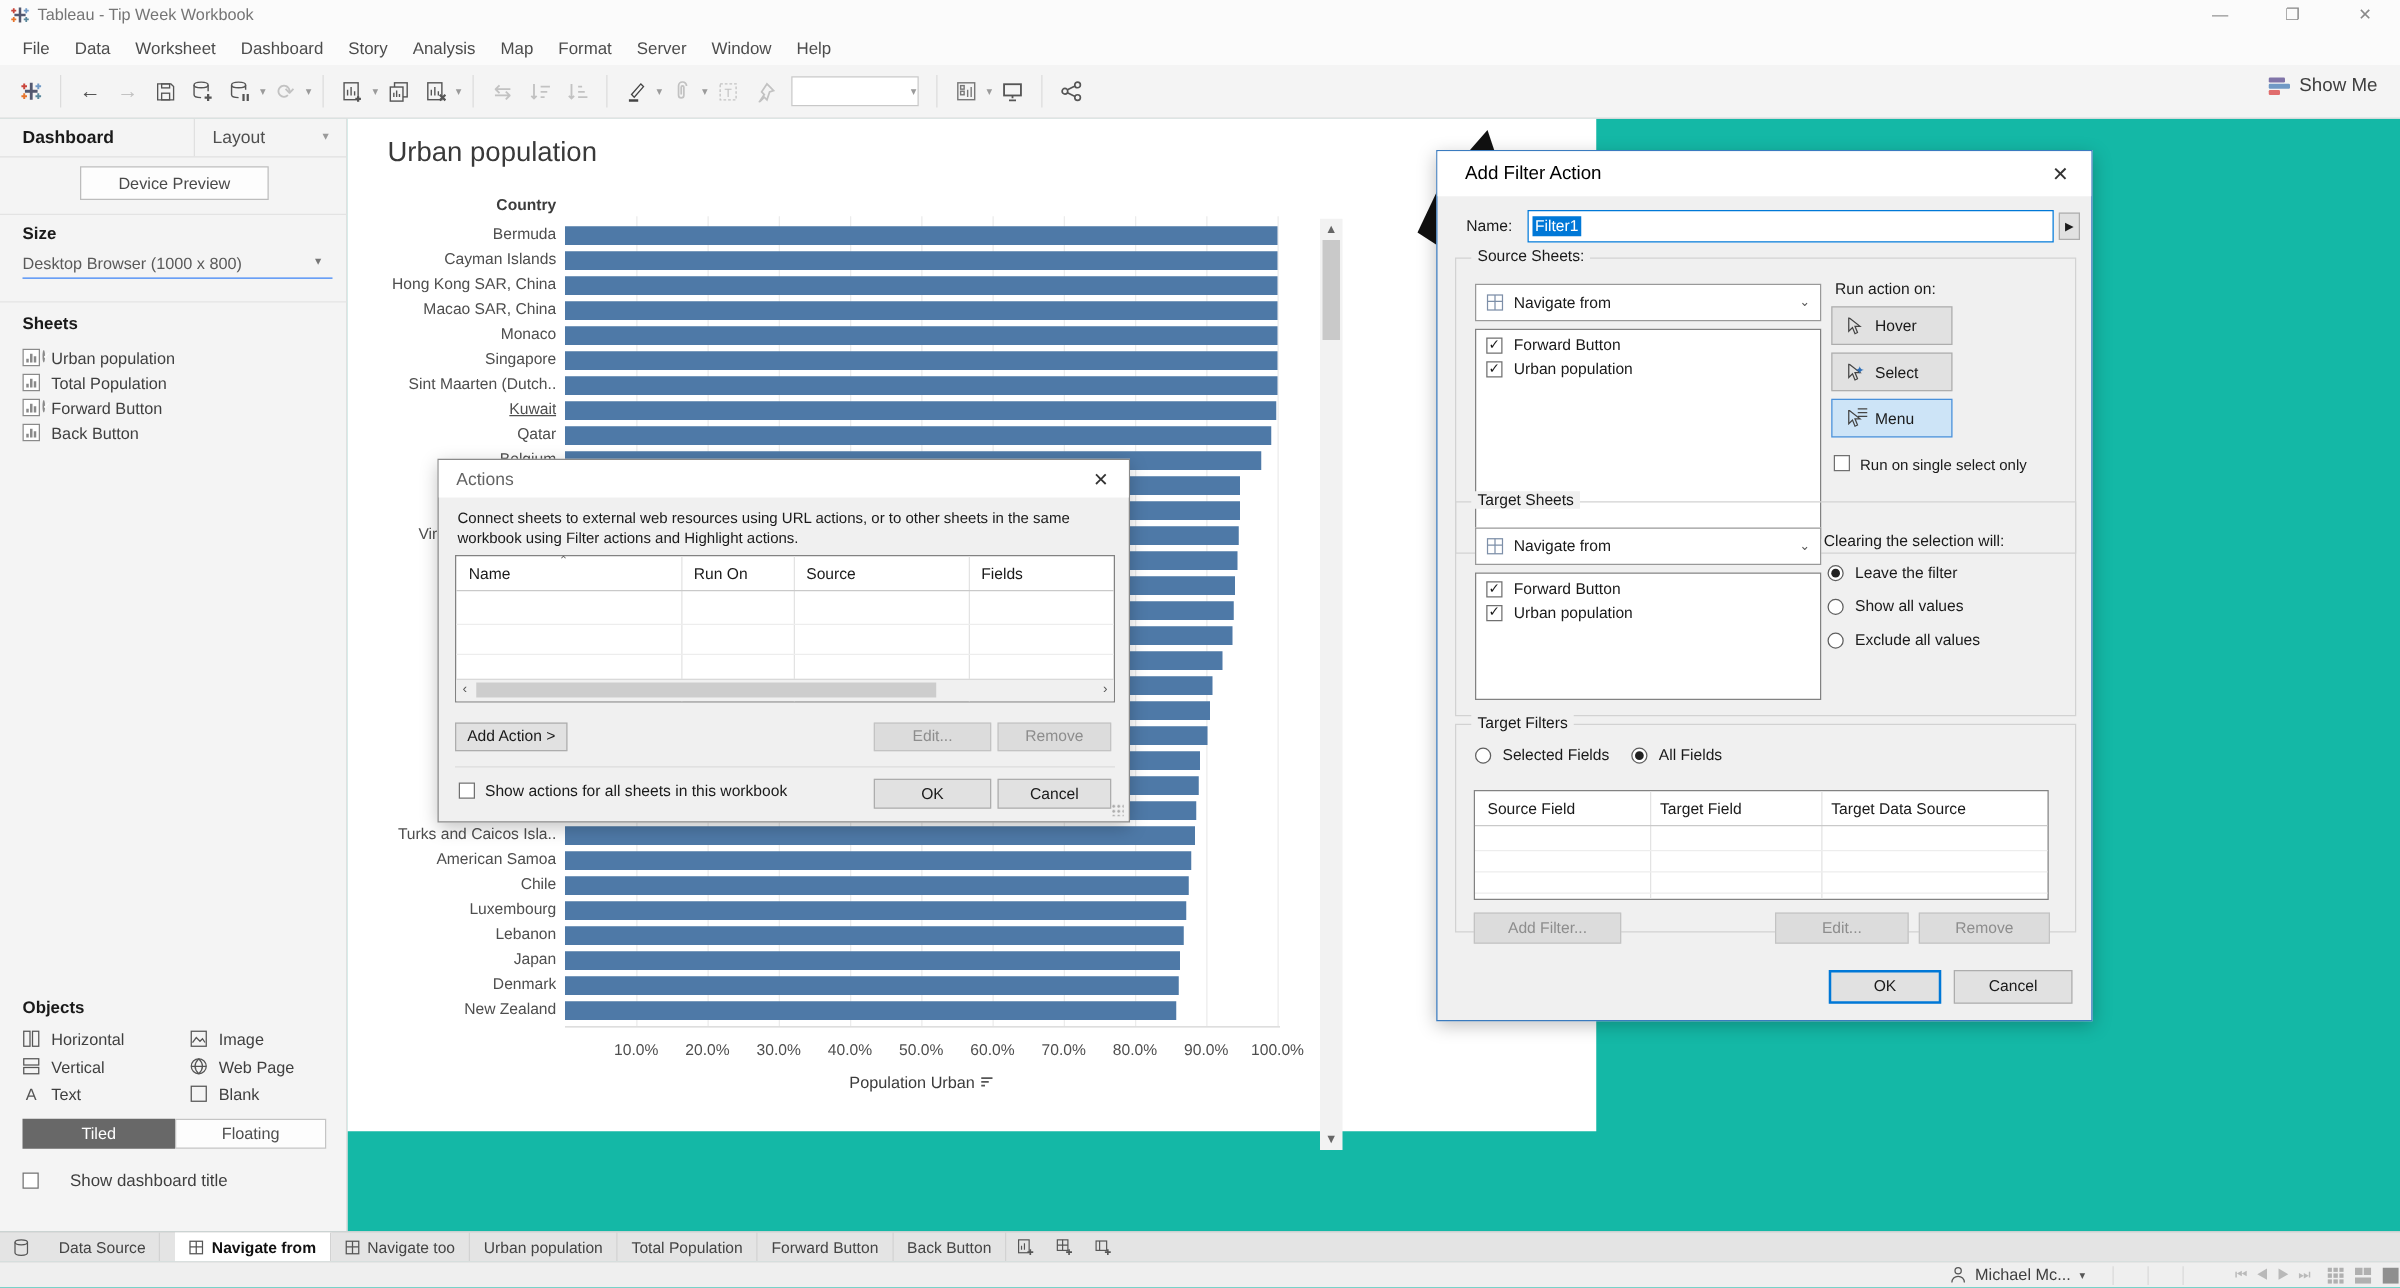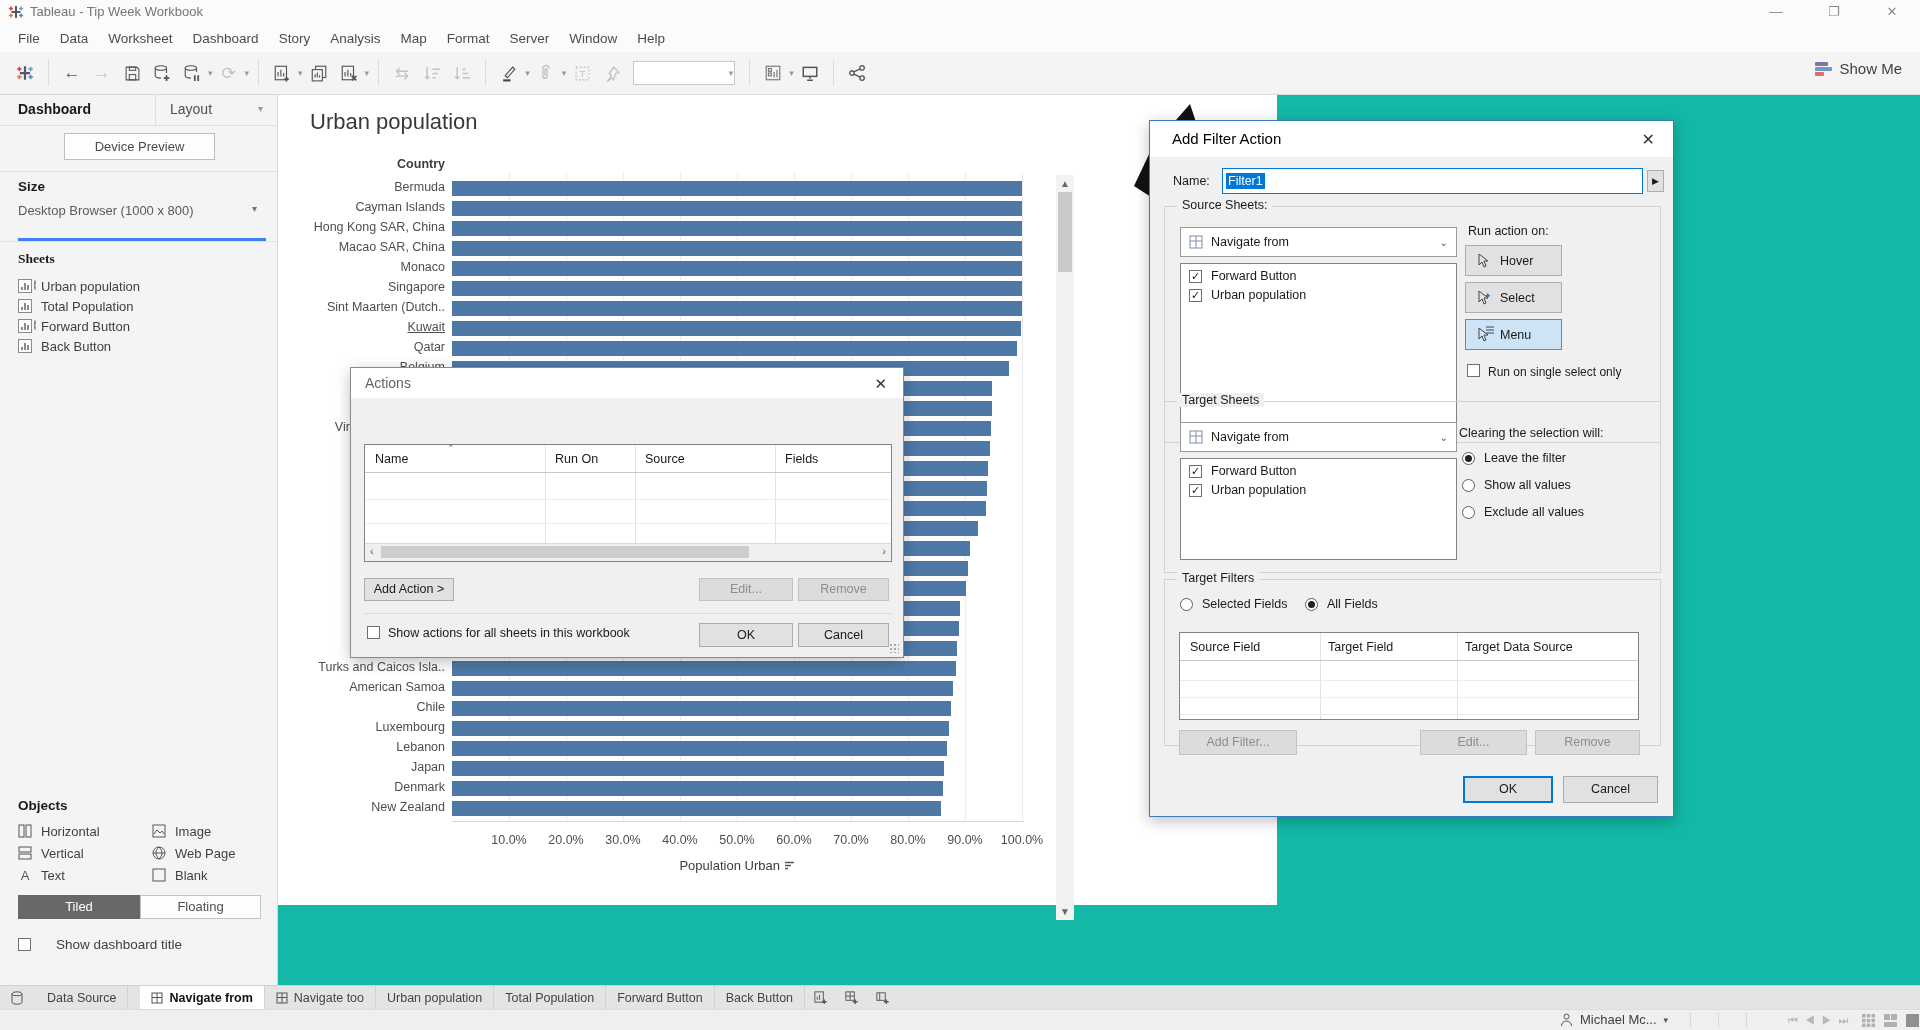--- a/index.html
+++ b/index.html
@@ -25,21 +25,21 @@
 
   
   #sidebar{left:0;top:95px;width:278px;height:890px;background:#f4f4f4;border-right:1px solid #d9d9d9;box-sizing:border-box;}
   #sb-tabs{left:0;top:0;width:277px;height:30px;border-bottom:1px solid #e0e0e0;}
   #sb-tab-dash{left:18px;top:6px;font-size:14px;font-weight:bold;color:#1a1a1a;}
   #sb-tab-layout{left:170px;top:6px;font-size:14px;color:#4f4f4f;}
   #sb-tab-sep{left:155px;top:0;width:1px;height:30px;background:#e0e0e0;}
   #device-preview{left:64px;top:38px;width:149px;height:25px;background:#fdfdfd;border:1px solid #bdbdbd;font-size:13px;color:#4a4a4a;text-align:center;line-height:25px;}
   .sb-div{left:0;width:277px;height:1px;background:#e3e3e3;}
   .sb-head{left:18px;font-size:13.5px;font-weight:bold;color:#1a1a1a;}
-  #size-value{left:18px;top:108px;width:248px;font-size:13px;color:#5a5a5a;border-bottom:4px solid #3b82f6;padding-bottom:20px;}
+  #size-value{left:18px;top:108px;width:248px;font-size:13px;color:#5a5a5a;border-bottom:1px solid #3b82f6;padding-bottom:4px;}
   #size-caret{left:252px;top:108px;font-size:10px;color:#777;}
   .sheet-row{position:absolute;left:18px;height:20px;display:flex;align-items:center;gap:9px;}
   .sheet-ic{position:relative;width:14px;height:14px;border:1px solid #8a8a8a;background:#fff;box-sizing:border-box;}
   .sheet-ic i{position:absolute;bottom:2px;background:#8a8a8a;width:2px;}
   .badge{position:absolute;right:-5px;bottom:-5px;width:10px;height:10px;border-radius:50%;background:#1f79c1;color:#fff;font-size:8px;line-height:10px;text-align:center;font-style:normal;}
   .sheet-lb{font-size:13px;color:#3f3f3f;}
   #objects-grid{left:18px;top:725px;width:248px;display:grid;grid-template-columns:134px 114px;grid-auto-rows:22px;}
   .obj-item{display:flex;align-items:center;gap:9px;}
   .obj-lb{font-size:13px;color:#3f3f3f;}
   .obj-ic{width:14px;height:14px;display:inline-flex;}
@@ -299,21 +299,21 @@
       <span class="abs" id="sb-tab-sep"></span>
       <span class="abs" id="sb-tab-layout">Layout</span>
       <span class="abs" style="left:258px;top:8px;color:#9a9a9a;font-size:10px;">▾</span>
     </div>
     <div class="abs" id="device-preview">Device Preview</div>
     <div class="abs sb-div" style="top:76px;"></div>
     <div class="abs sb-head" style="top:84px;">Size</div>
     <div class="abs" id="size-value">Desktop Browser (1000 x 800)</div>
     <span class="abs" id="size-caret">▾</span>
     <div class="abs sb-div" style="top:146px;"></div>
-    <div class="abs sb-head" style="top:156px;font-family:Liberation Serif, serif;">Sheets</div>
+    <div class="abs sb-head" style="top:156px;">Sheets</div>
     <div class="abs" id="sheets-list" style="left:0;top:0;"></div>
     <div class="abs sb-head" style="top:703px;">Objects</div>
     <div class="abs" id="objects-grid">
         <div class="obj-item">
           <span class="obj-ic">
             <svg width="14" height="14" viewBox="0 0 14 14" fill="none" stroke="#555">
               <rect x="1" y="1" width="5" height="12"></rect>
               <rect x="8" y="1" width="5" height="12"></rect>
             </svg>
           </span>
@@ -510,20 +510,24 @@
 
   <svg class="abs" style="left:1120px;top:100px;z-index:5;" width="120" height="120" viewBox="0 0 120 120">
     <polygon points="70,4 84,46 48,108 14,86 32,48 56,20" fill="#111"></polygon>
   </svg>
 
   <div class="dlg" id="adlg" style="left:350px;top:367px;width:554px;height:291px;border:1px solid #8a8a8a;z-index:10;">
     <div class="dlg-title" style="height:30px;">
       <span class="abs" style="left:14px;top:7px;font-size:14px;color:#646464;">Actions</span>
       <span class="closex" style="right:16px;top:7px;">✕</span>
     </div>
+    <div class="abs" style="left:15px;top:38px;width:524px;font-size:12px;color:#1a1a1a;line-height:16px;">
+      <div>Connect sheets to external web resources using URL actions, or to other sheets in the same</div>
+      <div>workbook using Filter actions and Highlight actions.</div>
+    </div>
     <div class="dlg-table" style="left:13px;top:76px;width:528px;height:118px;">
       <div id="a-cols">
           <span class="th" style="left: 10px;">Name</span>
           <div class="colline" style="left: 180px;"></div>
           <span class="th" style="left: 190px;">Run On</span>
           <div class="colline" style="left: 270px;"></div>
           <span class="th" style="left: 280px;">Source</span>
           <div class="colline" style="left: 410px;"></div>
           <span class="th" style="left: 420px;">Fields</span>
         </div>

